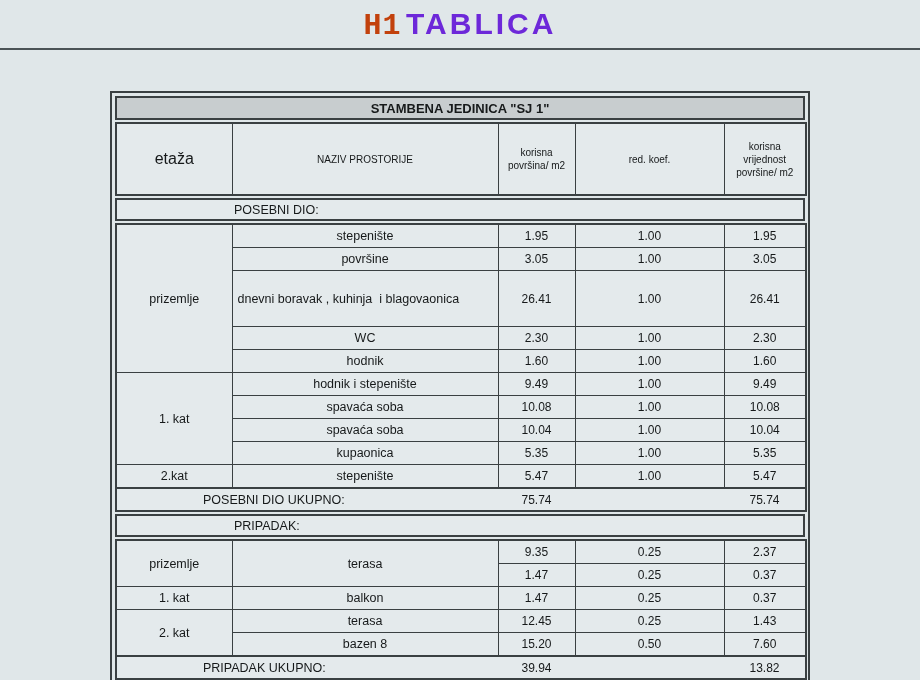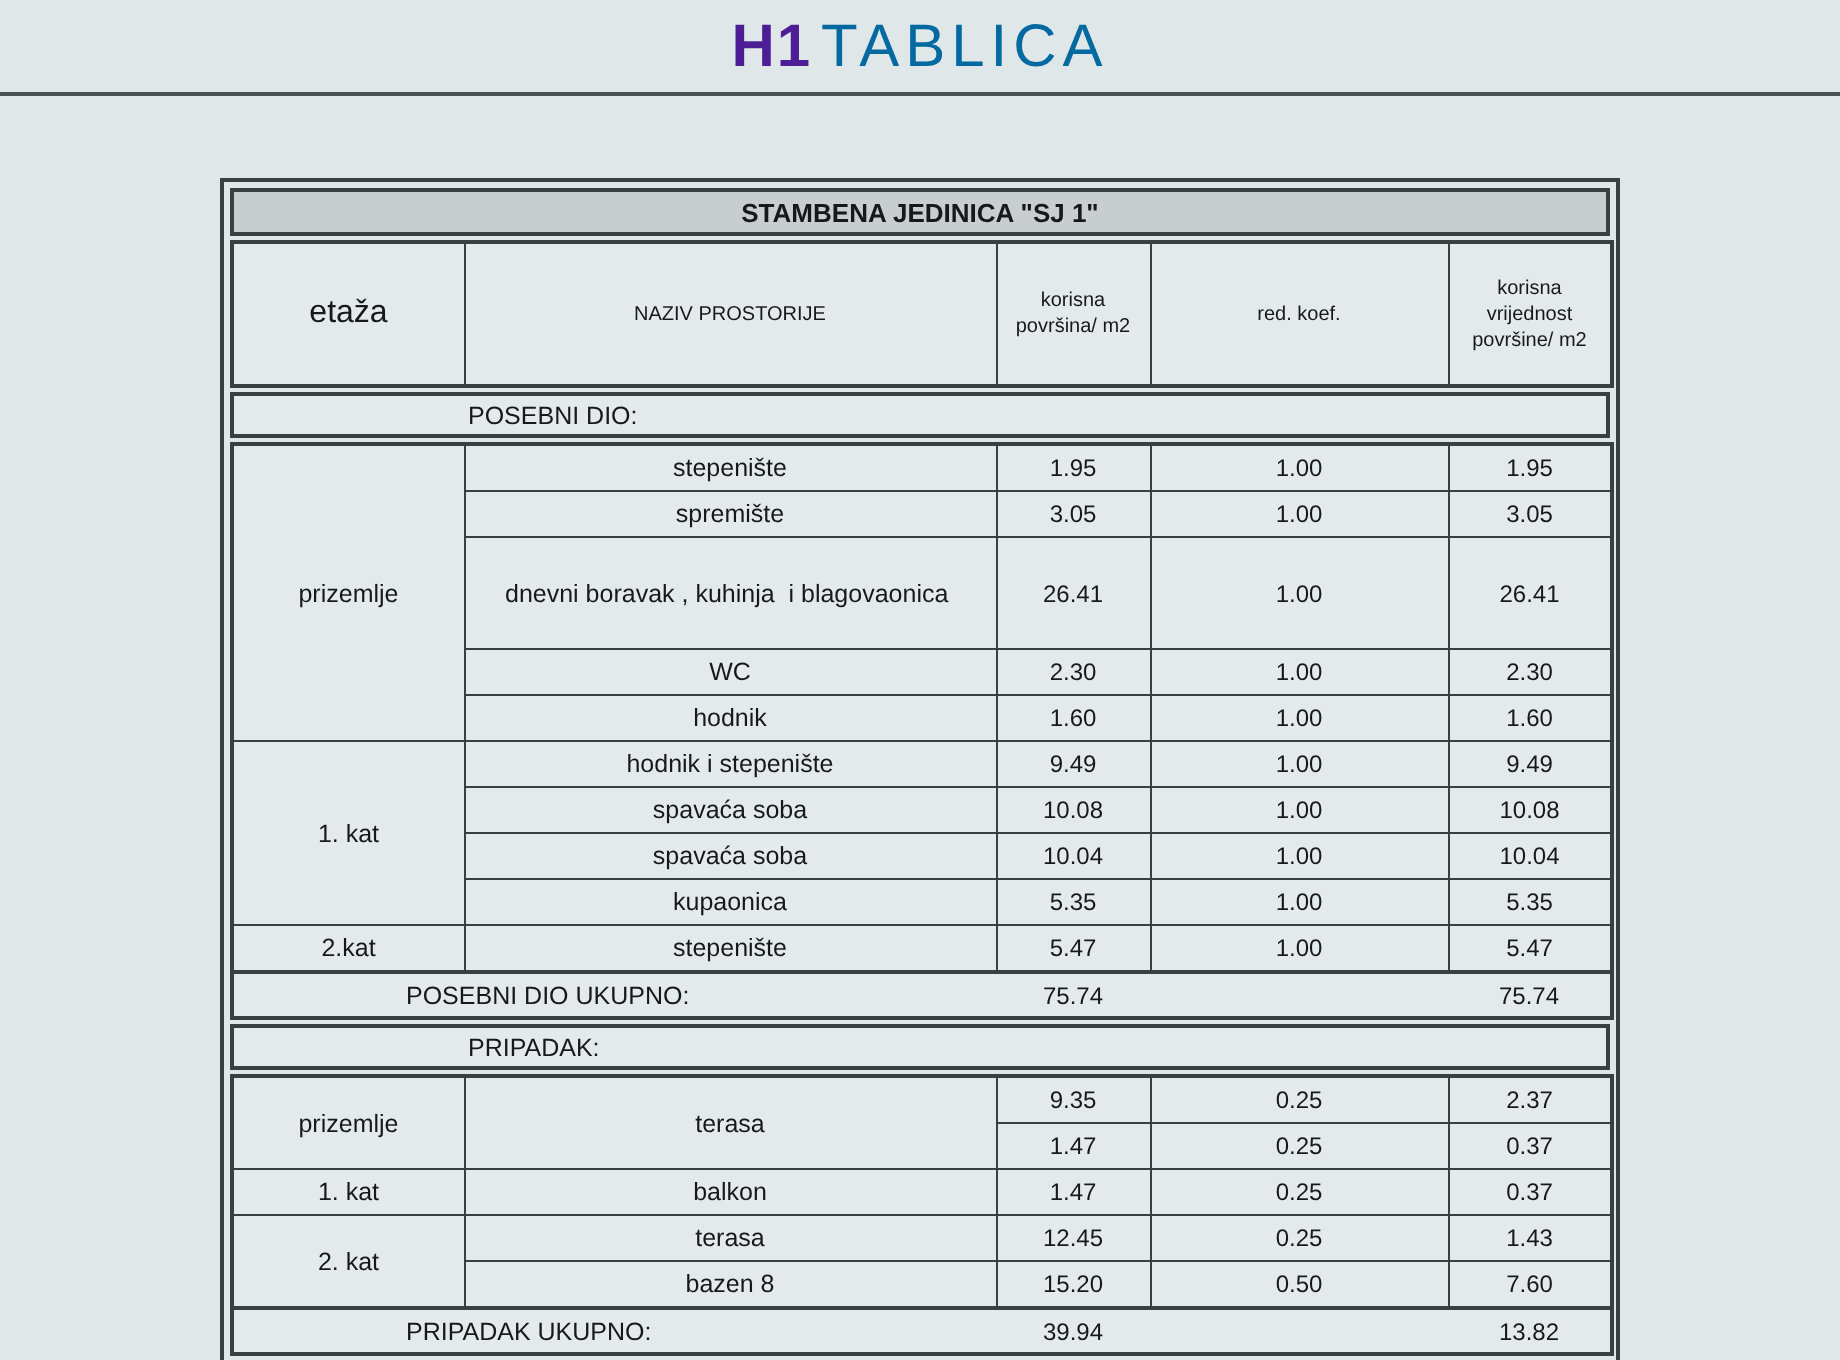--- a/index.html
+++ b/index.html
@@ -15,24 +15,24 @@
     background:var(--page-bg);
     font-family:"Liberation Sans", sans-serif;
     color:var(--ink);
   }
   .masthead{
     text-align:center;
     padding-top:7px;
     white-space:nowrap;
   }
   .t-prefix{
-    font-size:30px;font-weight:bold;color:#4c1d95;letter-spacing:1px;
+    font-size:30px;font-weight:bold;color:#c2410c;letter-spacing:1px;font-family:Liberation Mono, monospace;
   }
   .t-main{
-    font-size:30px;font-weight:400;color:#0369a1;letter-spacing:3px;
+    font-size:30px;font-weight:700;color:#6d28d9;letter-spacing:3px;
   }
   .rule{height:2px;background:#4b5356;margin-top:5px;}
   .tablewrap{
     width:700px;margin:41px auto 0;box-sizing:border-box;
     border:2px solid var(--line);
     padding:3px;
     background:var(--page-bg);
   }
   .box{margin-bottom:2px;background:var(--cell-bg);border:2px solid var(--line);box-sizing:border-box;}
   .box:last-child{margin-bottom:0;}
@@ -43,21 +43,21 @@
   td{
     border:1.5px solid var(--line);
     text-align:center;vertical-align:middle;
     font-size:12px;height:20px;padding:1px 3px;
     overflow:hidden;
   }
   .hdr td{height:68px;font-size:10px;line-height:1.3;}
   .hdr td.floor-h{font-size:16px;}
   td.floor,td.room{font-size:12.5px;}
   td.room-left{
-    text-align:left;padding-left:20px;height:53px;
+    text-align:left;padding-left:5px;height:53px;
     white-space:pre-wrap;font-size:12.5px;
   }
   tr.total td{
     border-left:none;border-right:none;border-top:2px solid var(--line);
     height:19px;
   }
   tr.total td.tlabel{text-align:left;padding-left:86px;font-size:12.5px;}
 </style>
 </head>
 <body>
@@ -109,21 +109,21 @@
         </colgroup>
       <tbody>
           <tr>
         <td class="floor" rowspan="5">prizemlje</td>
         <td class="room">stepenište</td>
         <td class="num">1.95</td>
         <td class="num">1.00</td>
         <td class="num">1.95</td>
       </tr>
       <tr>
-        <td class="room">spremište</td>
+        <td class="room">površine</td>
         <td class="num">3.05</td>
         <td class="num">1.00</td>
         <td class="num">3.05</td>
       </tr>
       <tr>
         <td class="room-left">dnevni boravak , kuhinja  i blagovaonica</td>
         <td class="num">26.41</td>
         <td class="num">1.00</td>
         <td class="num">26.41</td>
       </tr>

